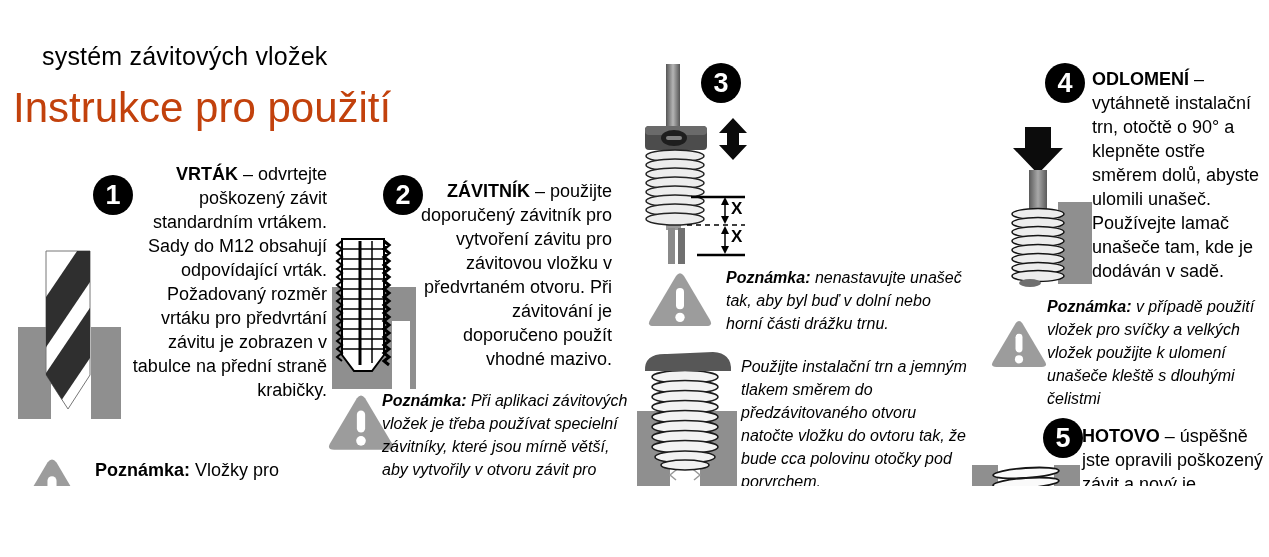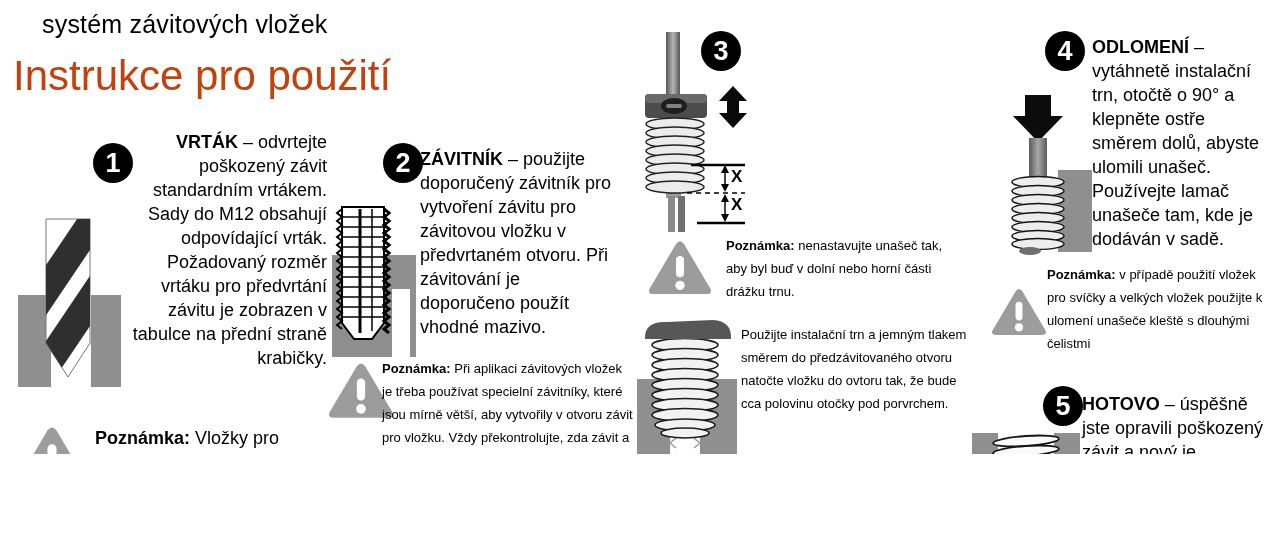--- a/index.html
+++ b/index.html
@@ -1,29 +1,29 @@
 <!DOCTYPE html>
 <html><head>
 <meta charset="utf-8">
 <style>
   html,body { margin:0; padding:0; background:#ffffff; }
   #canvas {
     position:relative; width:1269px; height:454px; background:#fff;
-    font-family:"Liberation Sans", sans-serif; color:#000; overflow:hidden;
+    font-family:"Liberation Sans", sans-serif; color:#000; overflow:hidden;margin-top:32px;
   }
   .abs { position:absolute; }
   .subtitle { font-size:25px; letter-spacing:0.2px; }
   .pagetitle { font-size:42px; color:#c2410c; }
   .num-badge {
     width:40px; height:40px; border-radius:50%; background:#000; color:#fff;
     font-weight:bold; font-size:27px; display:flex; align-items:center;
     justify-content:center; line-height:1;
   }
   .t18 { font-size:18px; line-height:24px; }
-  .t17 { font-size:13px; line-height:23px; }
+  .t17 { font-size:16px; line-height:23px;font-style:italic; }
   .step-text b, .note-text b { font-weight:bold; }
   .dim-x { position:absolute; font-weight:bold; font-size:17px; line-height:1; }
   svg { display:block; }
 </style>
 </head>
 <body>
 
 <div id="canvas">
 
   <div class="abs subtitle" style="left:42px; top:10px;">systém závitových vložek</div>
@@ -63,21 +63,21 @@
     </svg>
   </div>
   <div class="abs t18 note-text" style="left:95px; top:426px; width:235px;">
     <b>Poznámka:</b>
     <span>Vložky pro zapalovací svíčky (typ Spark plug) vyžadují použití závitníku s vodicím čepem, pro který není třeba otvor předvrtávat.</span>
   </div>
 
   <div class="abs num-badge" style="left:383px; top:143px;">
     <span>2</span>
   </div>
-  <div class="abs t18 step-text" style="left:420px; top:147px; width:192px;">
+  <div class="abs t18 step-text" style="left:420px; top:147px; width:192px;text-align:right;">
     <b>ZÁVITNÍK</b>
     <span>– použijte doporučený závitník pro vytvoření závitu pro závitovou vložku v předvrtaném otvoru. Při závitování je doporučeno použít vhodné mazivo.</span>
   </div>
 
   <div class="abs" style="left:330px; top:203px;">
     <svg width="90" height="182" viewBox="0 0 90 182">
       <rect x="2" y="52" width="84" height="102" fill="#8f8f8f"></rect>
       <rect x="62" y="86" width="18" height="68" fill="#ffffff"></rect>
       <path d="M12 4 H54 V120 L42 136 H24 L12 120 Z" fill="#ffffff" stroke="#000" stroke-width="2"></path>
       <path d="M12 14H54M12 24H54M12 34H54M12 44H54M12 54H54M12 64H54M12 74H54M12 84H54M12 94H54M12 104H54M12 114H54" stroke="#000" stroke-width="1.4"></path>

